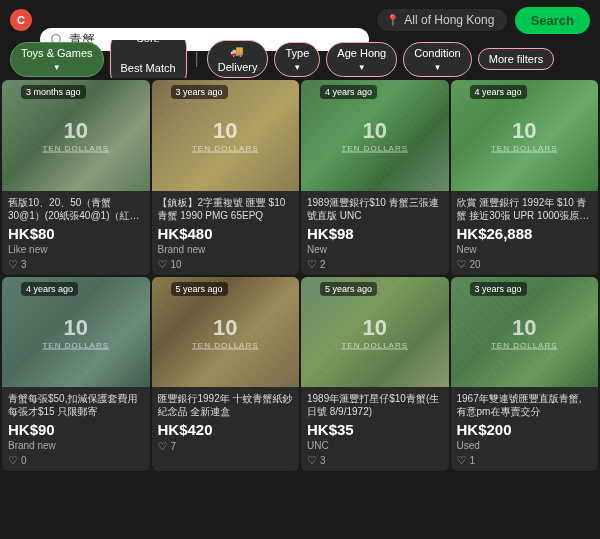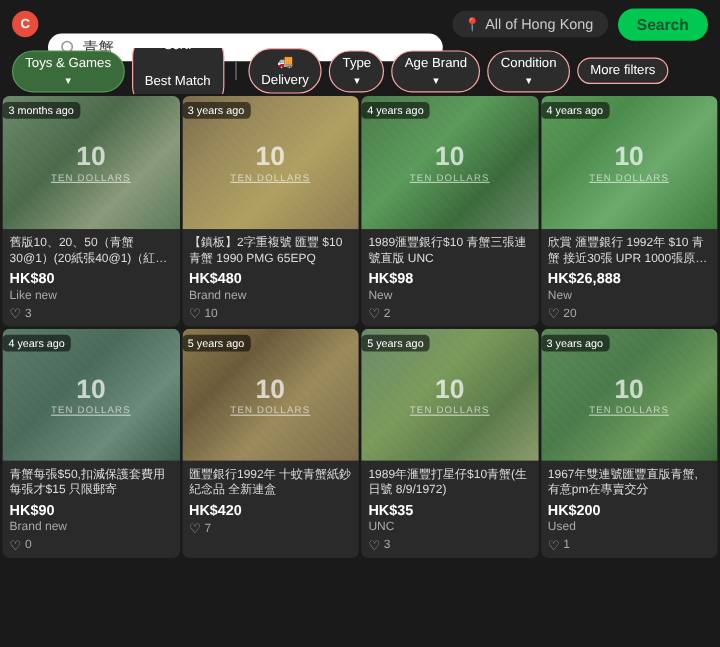--- a/index.html
+++ b/index.html
@@ -131,38 +131,38 @@
       font-size: 10px;
       color: #ddd;
       line-height: 1.3;
       margin-bottom: 3px;
       display: -webkit-box;
       -webkit-line-clamp: 2;
       -webkit-box-orient: vertical;
       overflow: hidden;
     }
     .card-price {
-      font-size: 12px;
+      font-size: 15px;
       font-weight: 700;
       color: #fff;
       margin-bottom: 2px;
     }
     .card-condition {
       font-size: 10px;
       color: #aaa;
       margin-bottom: 3px;
     }
     .card-likes {
       display: flex; align-items: center; gap: 3px;
       font-size: 10px; color: #aaa;
     }
     .heart-icon { font-size: 11px; }
     .time-badge {
       position: absolute;
-      top: 5px; left: 0;
+      top: 5px; left: 19px;
       background: rgba(0,0,0,0.55);
       color: #fff;
       font-size: 9px;
       border-radius: 4px;
       padding: 2px 5px;
     }
 
     
     .img-1 { background: linear-gradient(135deg, #6a8a6a 0%, #4a6a4a 40%, #8a9a7a 70%, #5a7a5a 100%); }
     .img-2 { background: linear-gradient(135deg, #7a6a4a 0%, #9a8a5a 30%, #b0a060 60%, #8a7a50 100%); }
@@ -227,21 +227,21 @@
   <span class="divider-chip">|</span>
   <div class="filter-chip">
     <span>🚚</span>
     <span>Delivery</span>
   </div>
   <div class="filter-chip">
     <span>Type</span>
     <span class="caret">▾</span>
   </div>
   <div class="filter-chip">
-    <span>Age Brand</span>
+    <span>Age Hong</span>
     <span class="caret">▾</span>
   </div>
   <div class="filter-chip">
     <span>Condition</span>
     <span class="caret">▾</span>
   </div>
   <div class="filter-chip">
     <span>More filters</span>
 
   </div>

